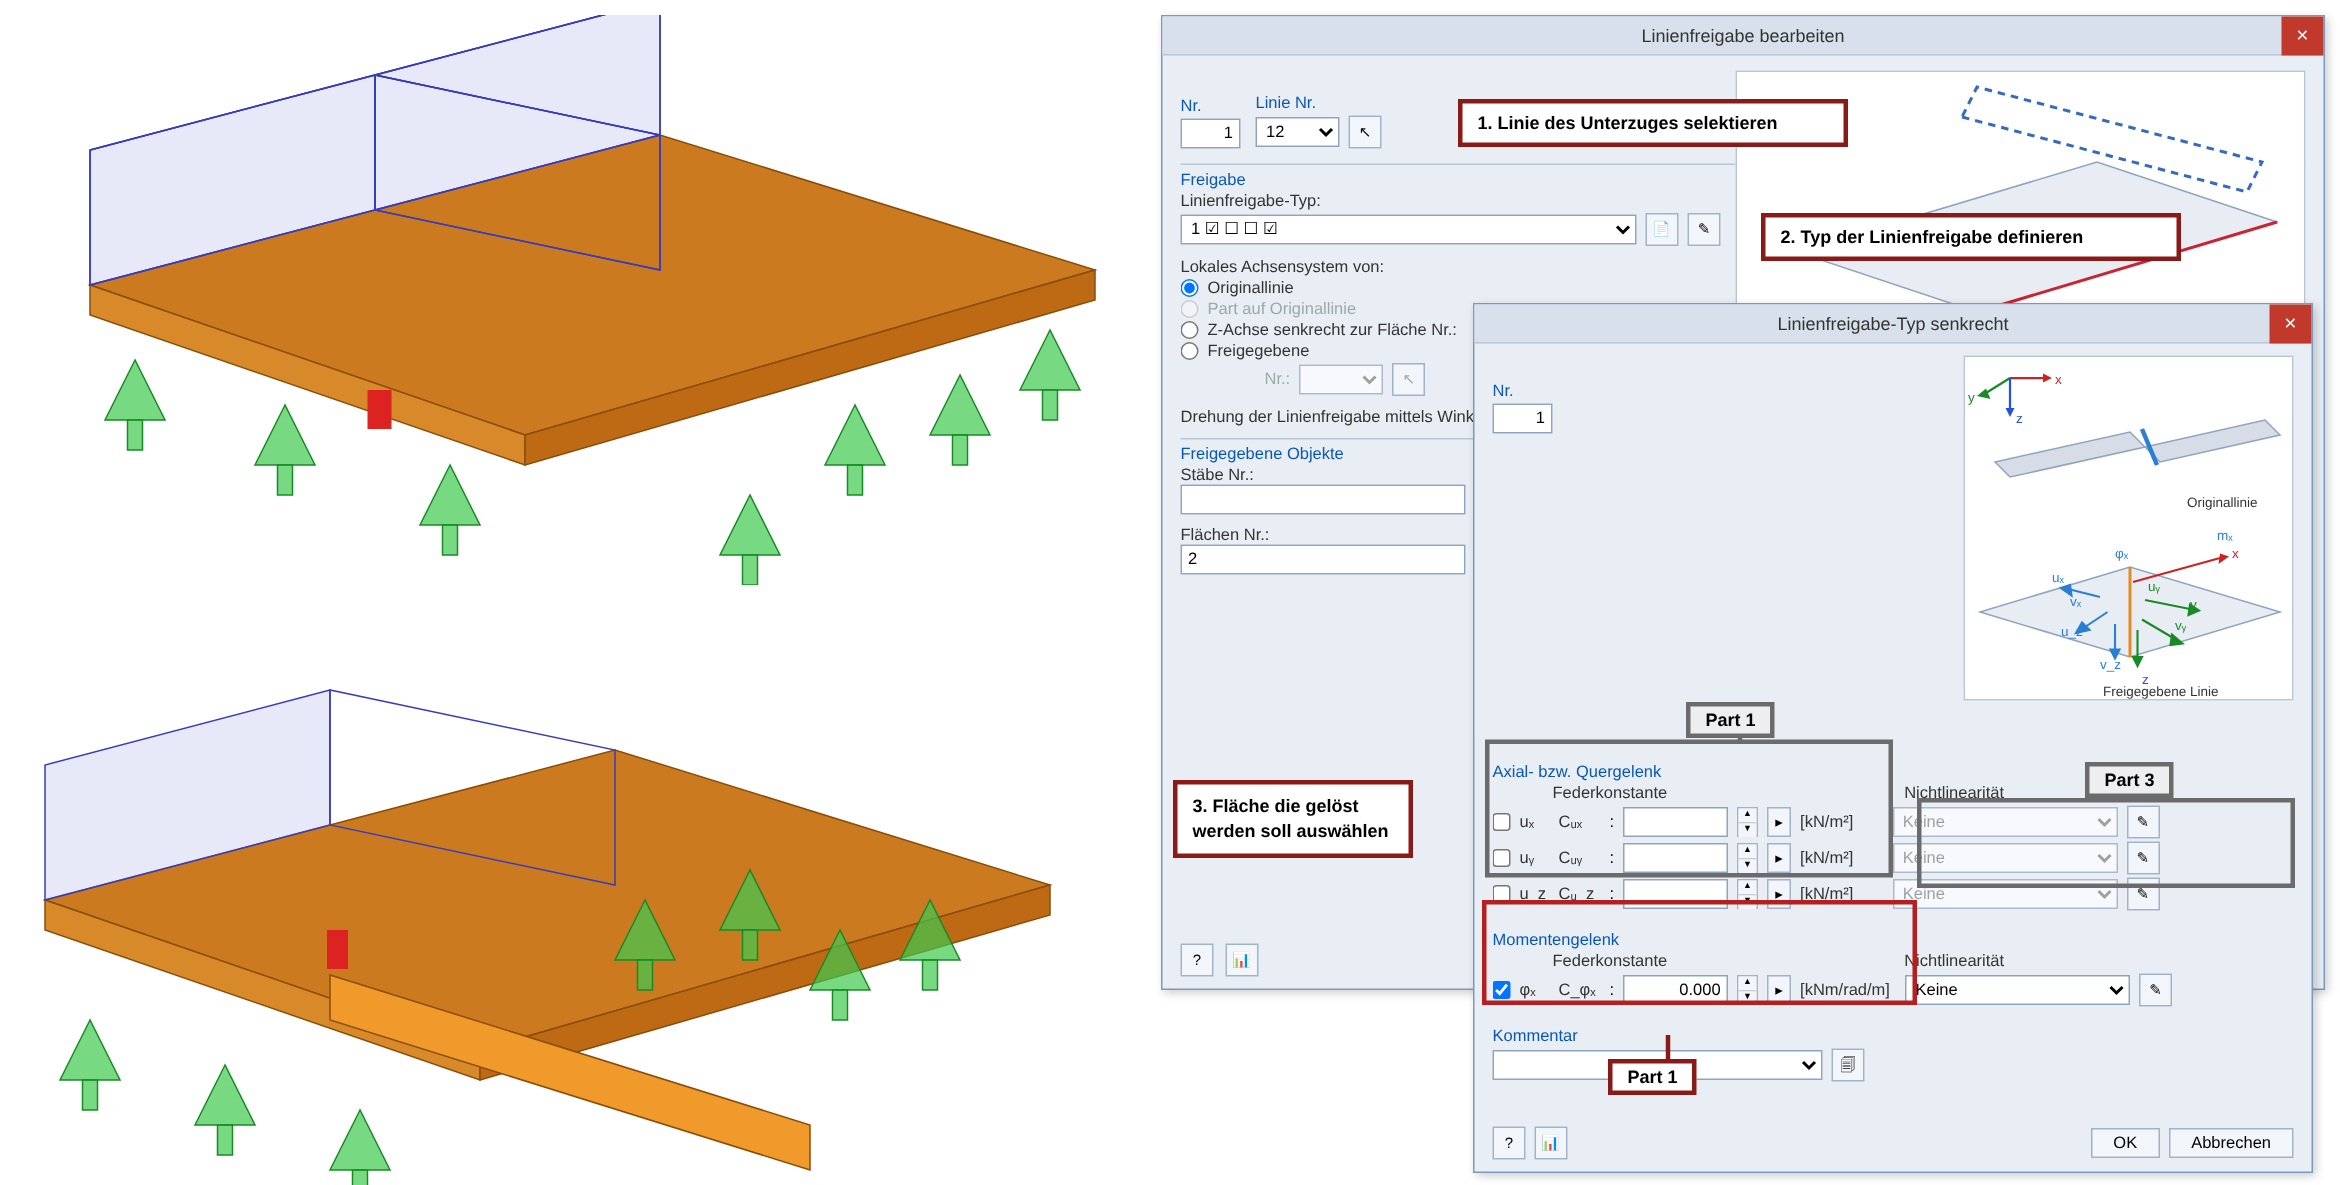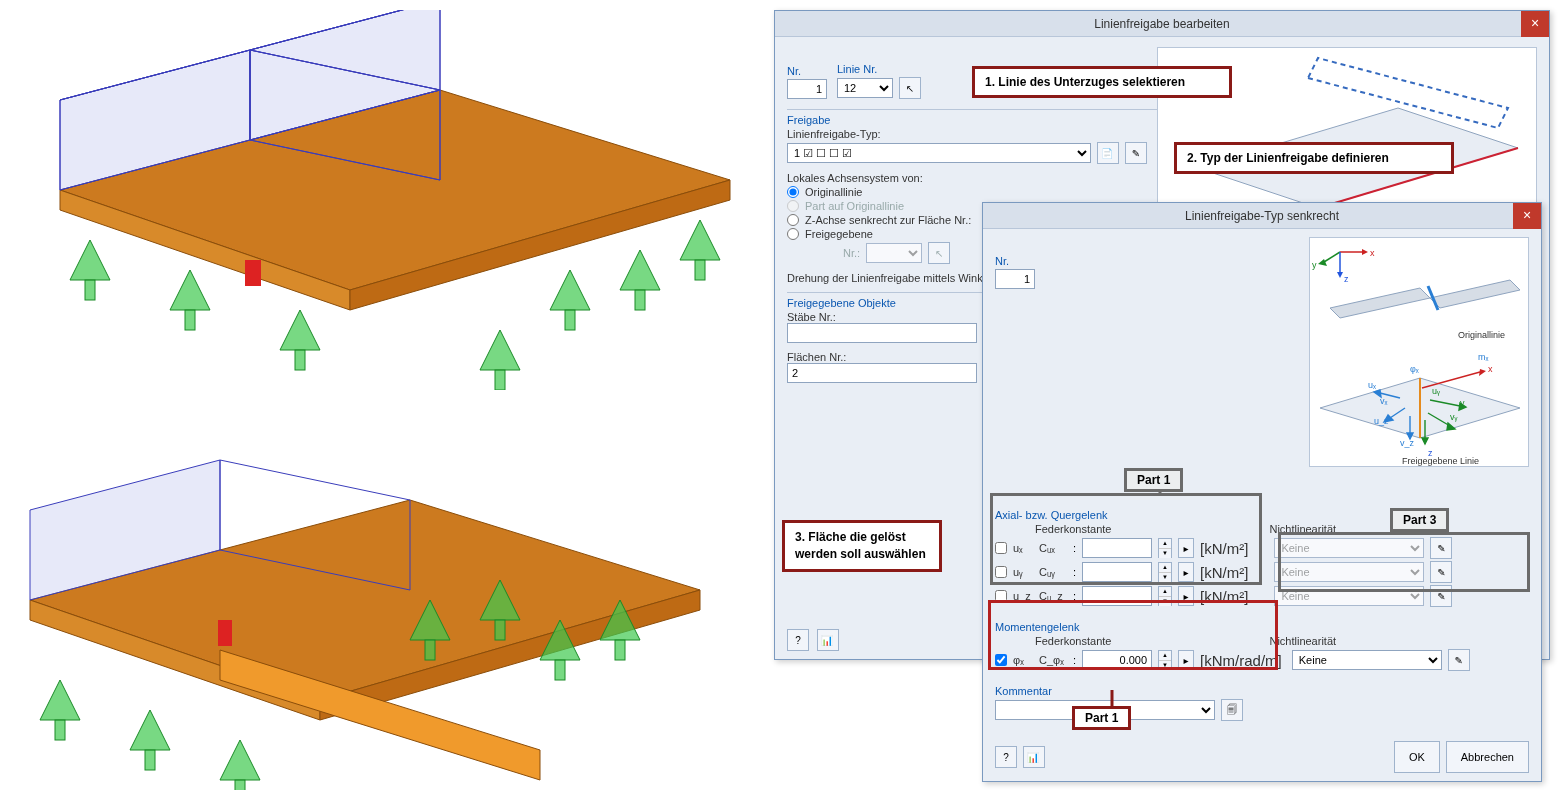--- a/index.html
+++ b/index.html
@@ -16,30 +16,30 @@
 
   .section-label { color: #0a57b0; font-size: 11px; margin: 4px 0 2px; }
   .fieldlabel { color: #333; font-size: 11px; }
   .panel { padding: 20px 12px; }
   .row { display: flex; align-items: center; gap: 6px; margin: 2px 0; }
   .inputbox { background: #fff; border: 1px solid #8fa4bf; height: 20px; padding: 0 4px; font-size: 11px; text-align: right; }
   .selectbox { background: #fff; border: 1px solid #8fa4bf; height: 20px; font-size: 11px; padding: 0 2px; }
   .iconbtn { width: 22px; height: 22px; background: #f2f5fa; border: 1px solid #9fb3cc; display: inline-flex; align-items: center; justify-content: center; font-size: 10px; }
   .radio, .check { width: 12px; height: 12px; }
   .disabled { color: #9aa; }
-  .unit { color: #333; font-size: 15px; }
+  .unit { color: #333; font-size: 11px; }
   hr.title-sep { border: none; border-top: 1px solid #b8c6d9; margin-top: 8px; }
 
   
   .callout { position: absolute; background: #fff; border: 3px solid #8a1a17; padding: 6px 10px; font-weight: bold; font-size: 12px; z-index: 50; color: #000; }
   .callout.grey { border-color: #6b6b6b; font-weight: bold; color: #000; background: #eceeef; }
 
   
   .footer-row { display: flex; gap: 8px; padding: 8px 12px; }
-  .btn { background: #f2f5fa; border: 1px solid #9fb3cc; height: 32px; padding: 0 14px; font-size: 11px; }
+  .btn { background: #f2f5fa; border: 1px solid #9fb3cc; height: 20px; padding: 0 14px; font-size: 11px; }
 
   
   .preview { background: #fff; border: 1px solid #b8c6d9; }
 
   .spin { display: inline-flex; flex-direction: column; border: 1px solid #9fb3cc; width: 14px; height: 20px; }
   .spin div { flex: 1; background: #f2f5fa; font-size: 6px; text-align: center; line-height: 9px; border-bottom: 1px solid #ccc; }
   .spin div:last-child { border-bottom: none; }
 
   .highlight-red { border: 3px solid #b42020; position: absolute; pointer-events: none; z-index: 40; }
   .highlight-grey { border: 3px solid #6b6b6b; position: absolute; pointer-events: none; z-index: 40; }

